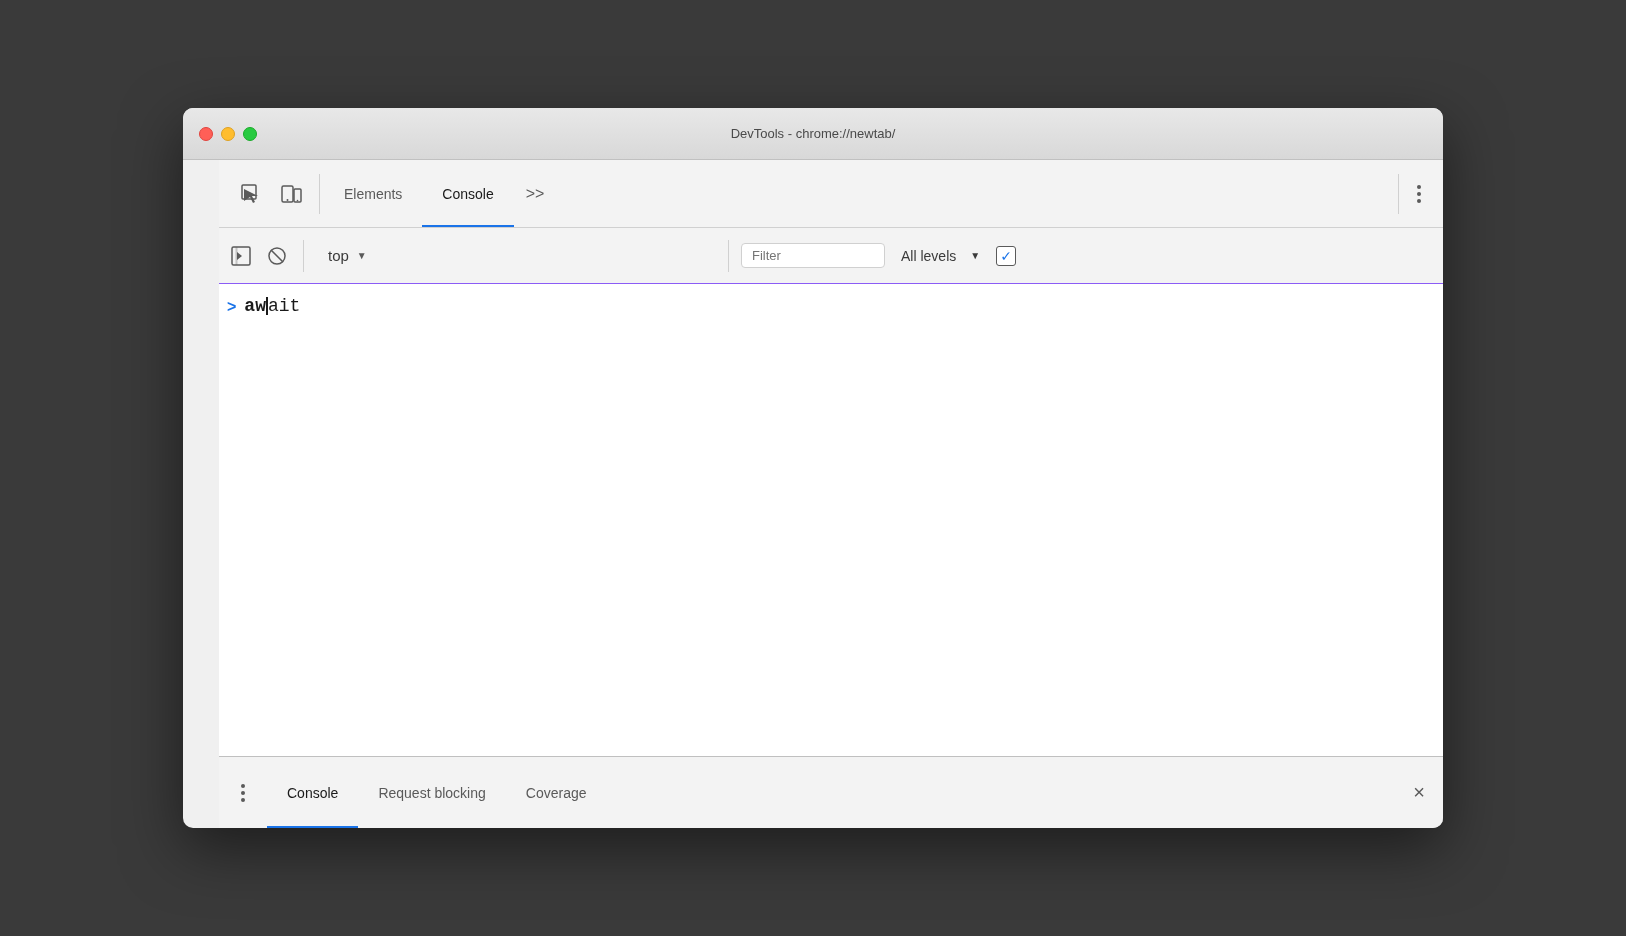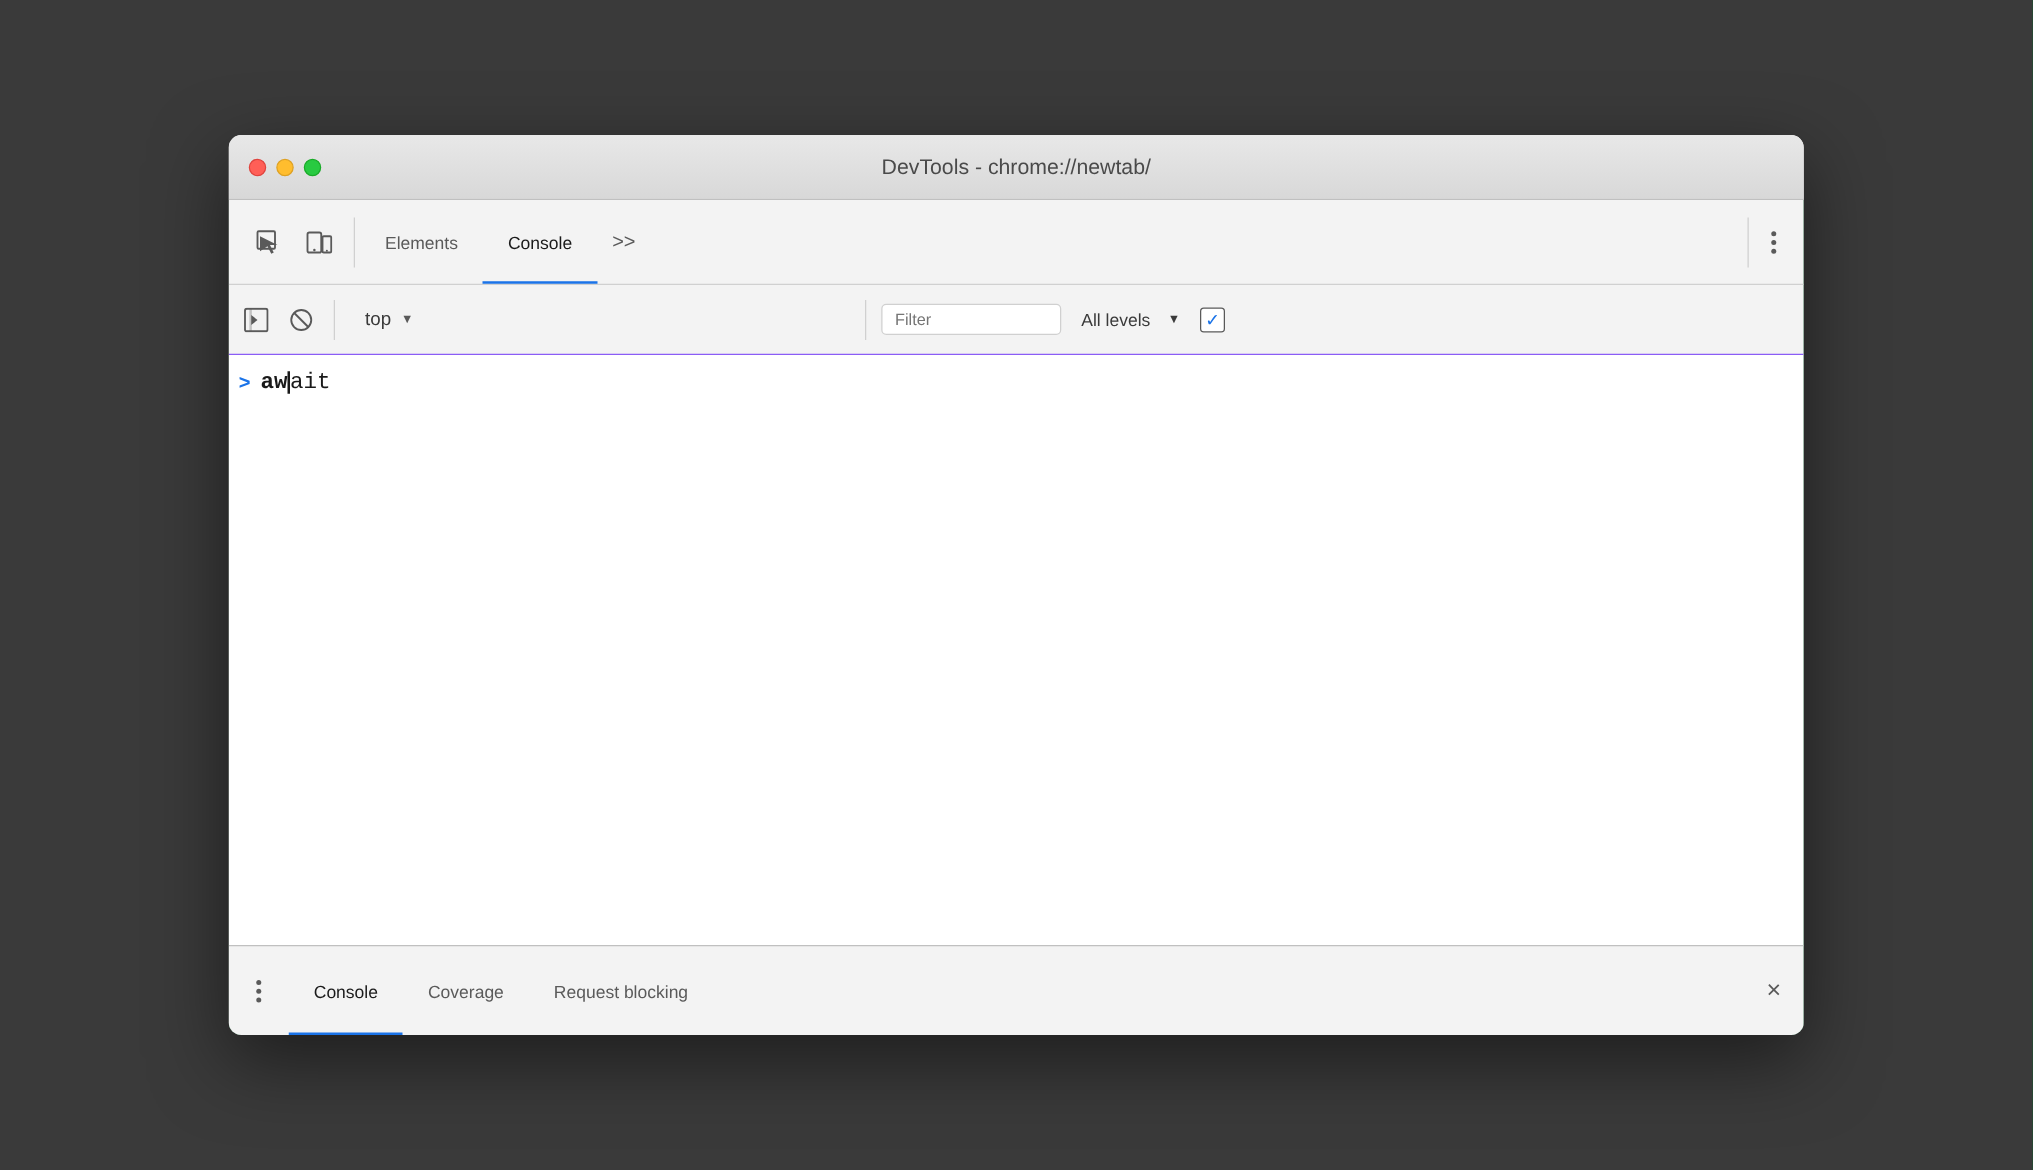--- a/index.html
+++ b/index.html
@@ -66,32 +66,33 @@
 
     .traffic-light.maximize {
       background: #28ca41;
       border: 1px solid #1aab29;
     }
 
     .title-bar-title {
       position: absolute;
       left: 50%;
       transform: translateX(-50%);
-      font-size: 17px;
+      font-size: 13px;
       color: #4a4a4a;
       font-weight: 500;
     }
 
     
     .devtools {
       display: flex;
       flex-direction: column;
       flex: 1;
-      background: #14532d;
+      background: #a3a3a3;
       overflow: hidden;
+      margin-left: 36px;
     }
 
     
     .top-toolbar {
       display: flex;
       align-items: center;
       background: #f3f3f3;
       border-bottom: 1px solid #d0d0d0;
       height: 68px;
       padding: 0 8px;
@@ -520,24 +521,24 @@
         <div class="dot"></div>
         <div class="dot"></div>
         <div class="dot"></div>
       </div>
 
       <nav class="drawer-tabs">
         <div class="drawer-tab active">
           <span>Console</span>
         </div>
         <div class="drawer-tab">
+          <span>Request blocking</span>
+        </div>
+        <div class="drawer-tab">
           <span>Coverage</span>
-        </div>
-        <div class="drawer-tab">
-          <span>Request blocking</span>
         </div>
       </nav>
 
       <div class="drawer-close">
         <span>×</span>
       </div>
     </div>
 
   </div>
 </div>

